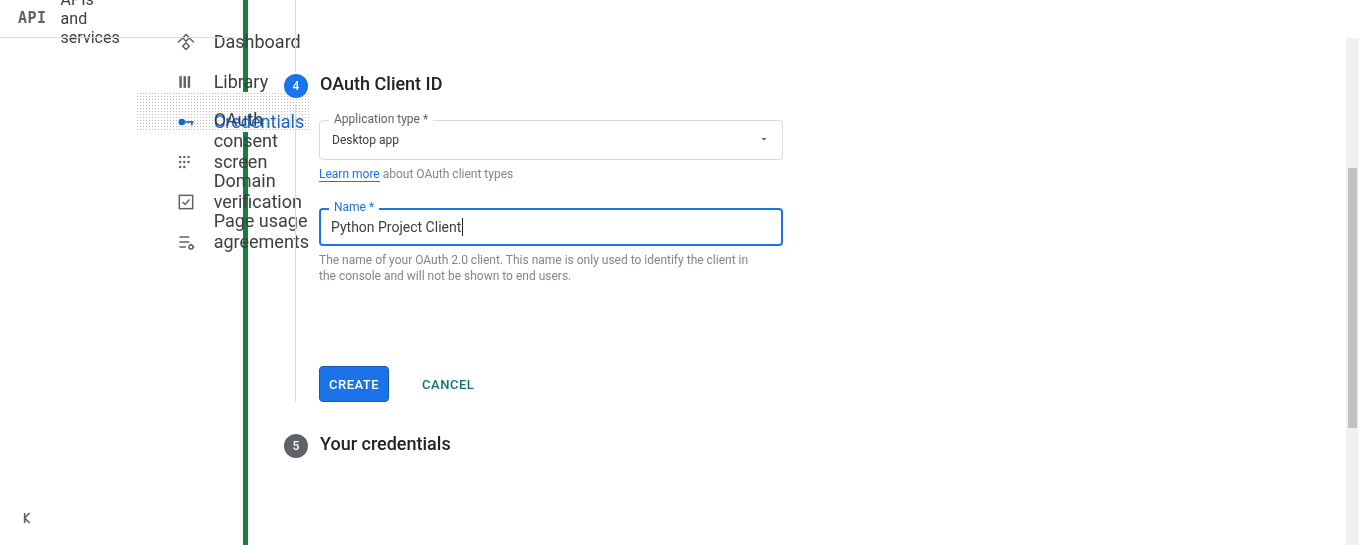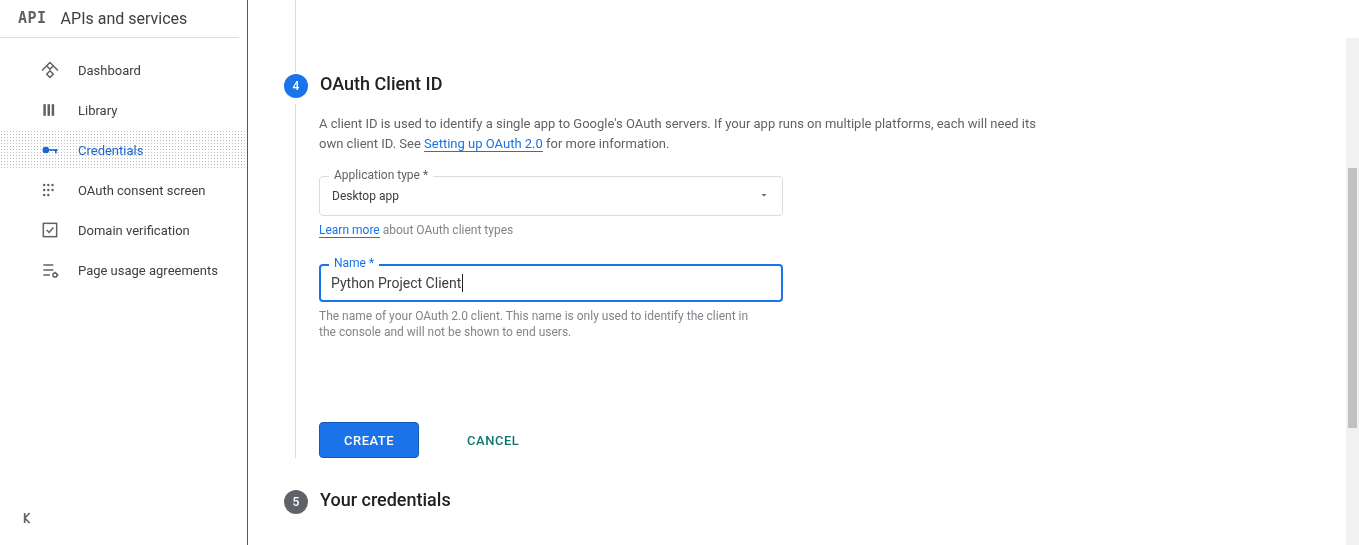--- a/index.html
+++ b/index.html
@@ -10,23 +10,23 @@
       background: #fff;
       width: 1359px;
       height: 545px;
       overflow: hidden;
       position: relative;
     }
     .layout { display: flex; height: 100%; }
     .sidebar {
       width: 248px;
       flex: 0 0 248px;
-      border-right: 1px solid #15803d;
-      display: flex;
-      flex-direction: column;
+      border-right: 5px solid #15803d;
+      display: flex;
+      flex-direction: row;
       position: relative;
     }
     .product-header {
       display: flex;
       align-items: center;
       padding: 10px 16px 12px 18px;
       height: 38px;
     }
     .api-logo {
       font-family: Consolas, monospace;
@@ -37,26 +37,26 @@
     }
     .product-name {
       font-size: 16px;
       color: #3c4043;
       margin-left: 14px;
       font-weight: 400;
     }
     .nav { padding-top: 12px; flex: 1; }
     .nav-item {
       display: flex;
-      align-items: center;
+      align-items: flex-end;
       height: 40px;
       padding-left: 40px;
       cursor: pointer;
       color: #3c4043;
-      font-size: 13px;
+      font-size: 18px;
     }
     .nav-item.active {
       color: #1967d2;
       background-image: radial-gradient(#bdbdbd 0.5px, transparent 0.5px);
       background-size: 3px 3px;
       background-color: #fff;
     }
     .nav-item.active .nav-icon { color: #1967d2; }
     .nav-icon {
       width: 20px;
@@ -219,21 +219,21 @@
     }
     .helper-link { color: #1a73e8; text-decoration: none; border-bottom: 1px solid #1a73e8; }
     .button-row {
       display: flex;
       gap: 24px;
       margin-top: 82px;
       align-items: center;
     }
     .btn {
       height: 36px;
-      padding: 0 24px;
+      padding: 0 9px;
       border: none;
       border-radius: 4px;
       font-family: inherit;
       font-size: 13px;
       font-weight: 500;
       letter-spacing: 0.5px;
       cursor: pointer;
       display: inline-flex;
       align-items: center;
       justify-content: center;
@@ -361,23 +361,20 @@
       </div>
 
       <div class="section4">
         <div class="vline top"></div>
         <div class="step-row">
           <div class="step-badge">4</div>
           <span class="step-heading">OAuth Client ID</span>
         </div>
         <div class="vline body"></div>
         <div class="step-body">
-          <p class="desc">
-            <span>A client ID is used to identify a single app to Google's OAuth servers. If your app runs on multiple platforms, each will need its own client ID. See </span><a href="#">Setting up OAuth 2.0</a><span> for more information.</span>
-          </p>
 
           <div class="form-field">
             <span class="floating-label">Application type *</span>
             <div class="select-box">
               <span>Desktop app</span>
               <span class="caret">
                 <svg width="12" height="12" viewBox="0 0 24 24" fill="currentColor">
                     <path d="M7 10l5 5 5-5z"></path>
                   </svg>
               </span>

